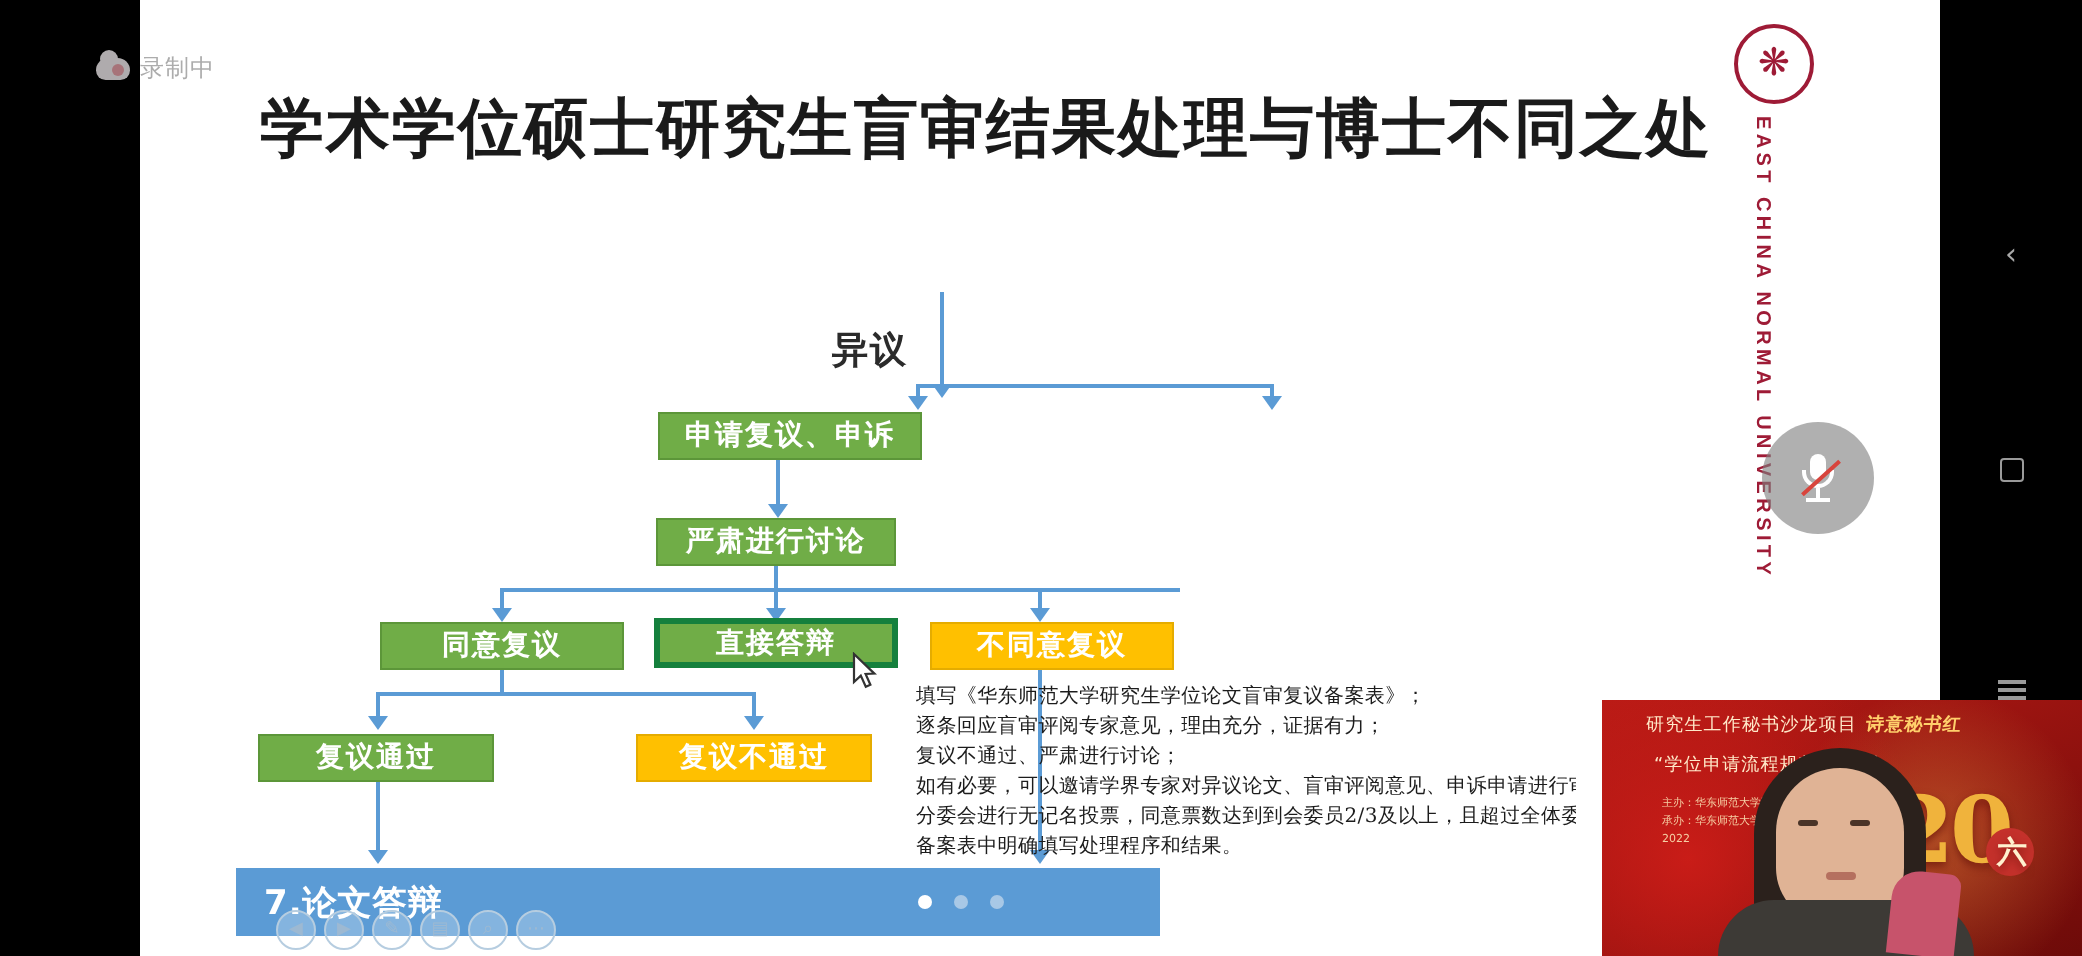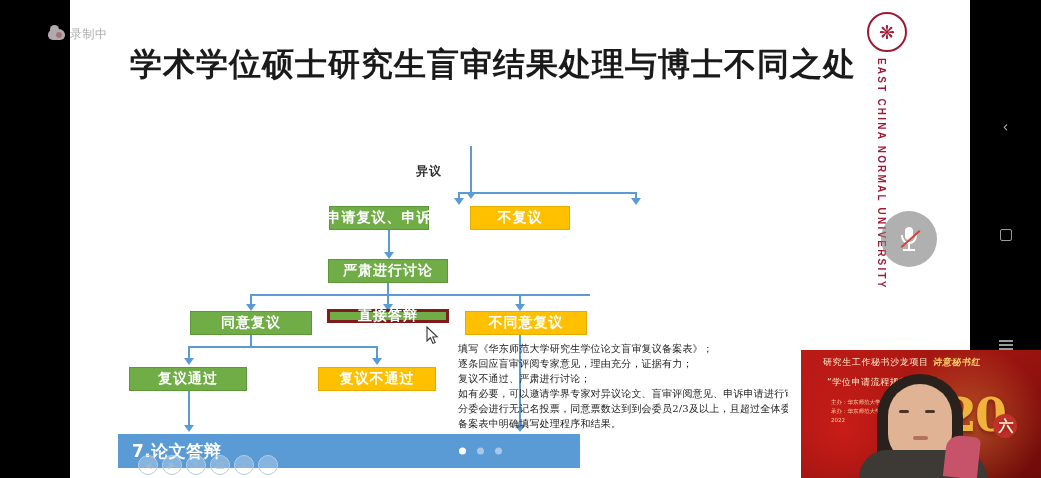--- a/index.html
+++ b/index.html
@@ -128,28 +128,28 @@
     display: flex; align-items: center; justify-content: center;
     font-size: 14px; font-weight: 700;
     color: #ffffff;
     letter-spacing: 1px;
     font-family: "DejaVu Serif", "DejaVu Sans", serif;
     white-space: nowrap;
   }
   .node.green  { background: #70ad47; border: 1px solid #5c9639; }
   .node.amber  { background: #ffc000; border: 1px solid #e5ac00; }
   .node.sel {
-    border: 3px solid #7f1d1d;
+    border: 3px solid #15803d;
     padding: 0 2px;
-    height: 14px;
+    height: 25px;
   }
 
   .label-yiyi {
     position: absolute; left: 346px; top: 163px;
-    font-size: 12px; color: #2b2b2b; font-weight: 600;
+    font-size: 18px; color: #2b2b2b; font-weight: 600;
     font-family: "DejaVu Serif", serif;
     letter-spacing: 1px;
   }
 
   
   .ln { position: absolute; background: #5b9bd5; }
   .ln.v { width: 2px; }
   .ln.h { height: 2px; }
   .arw {
     position: absolute;
@@ -404,25 +404,22 @@
       <div class="arw" style="left:396px; top:192px;"></div>
 
       <div class="ln h" style="left:388px; top:192px; width:178px;"></div>
       <div class="ln v" style="left:388px; top:192px; height:9px;"></div>
       <div class="arw" style="left:384px; top:198px;"></div>
       <div class="ln v" style="left:565px; top:192px; height:9px;"></div>
       <div class="arw" style="left:561px; top:198px;"></div>
 
       <div class="label-yiyi">异议</div>
 
-      <div class="node green" style="left:259px; top:206px; width:100px;">
+      <div class="node green" style="left:259px; top:206px; width:132px;">
         <span>申请复议、申诉</span>
-      </div>
-      <div class="node amber" style="left:400px; top:206px; width:100px;">
-        <span>不复议</span>
       </div>
 
       <div class="ln v" style="left:318px; top:230px; height:24px;"></div>
       <div class="arw" style="left:314px; top:252px;"></div>
 
       <div class="node green" style="left:258px; top:259px; width:120px;">
         <span>严肃进行讨论</span>
       </div>
 
       <div class="ln v" style="left:317px; top:283px; height:12px;"></div>

